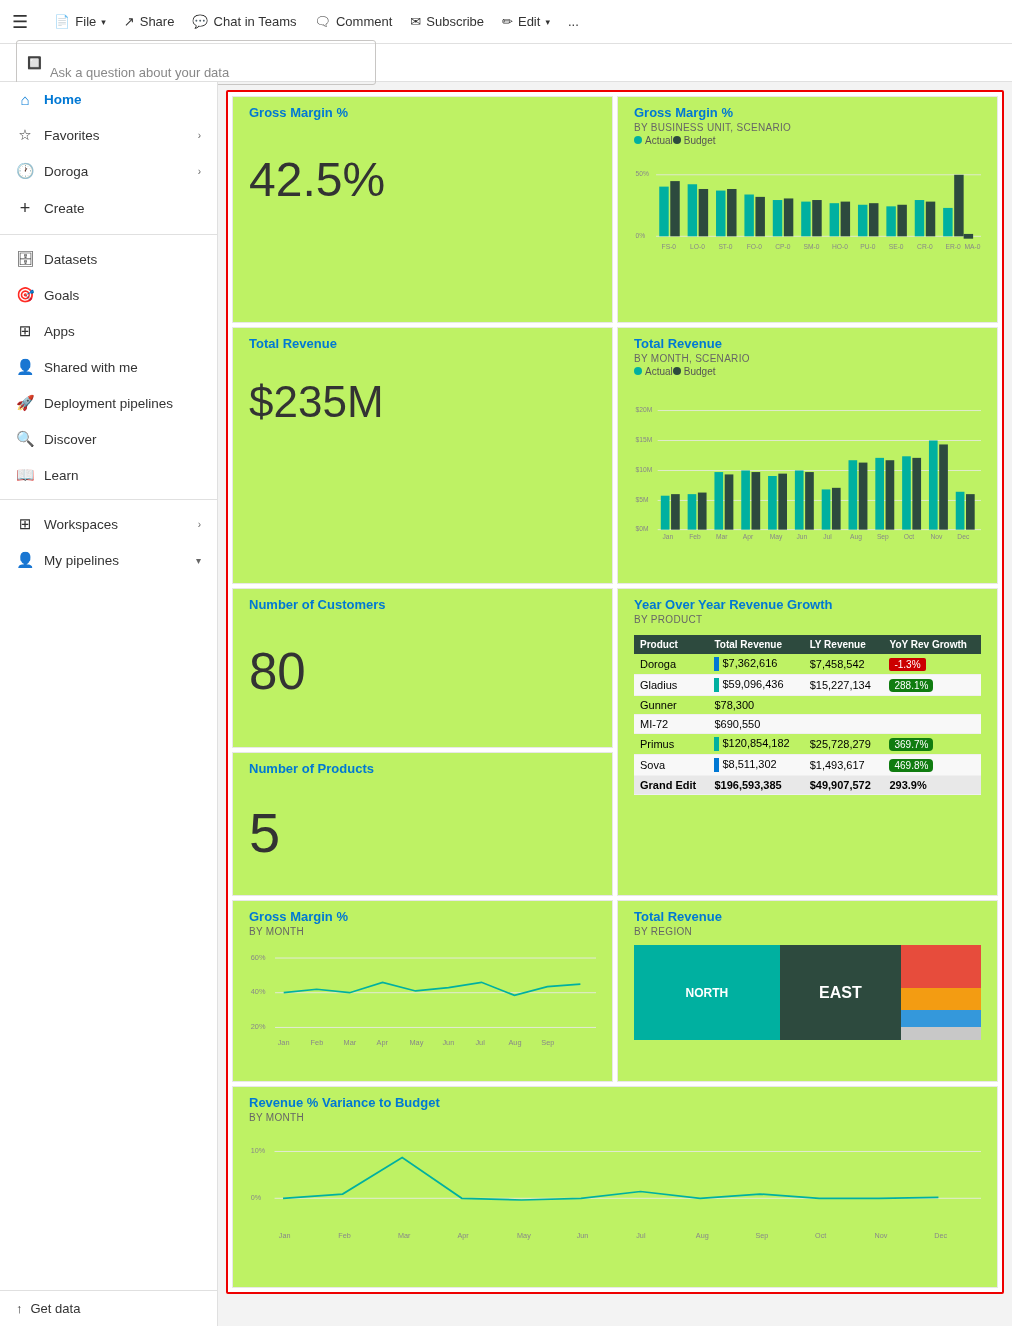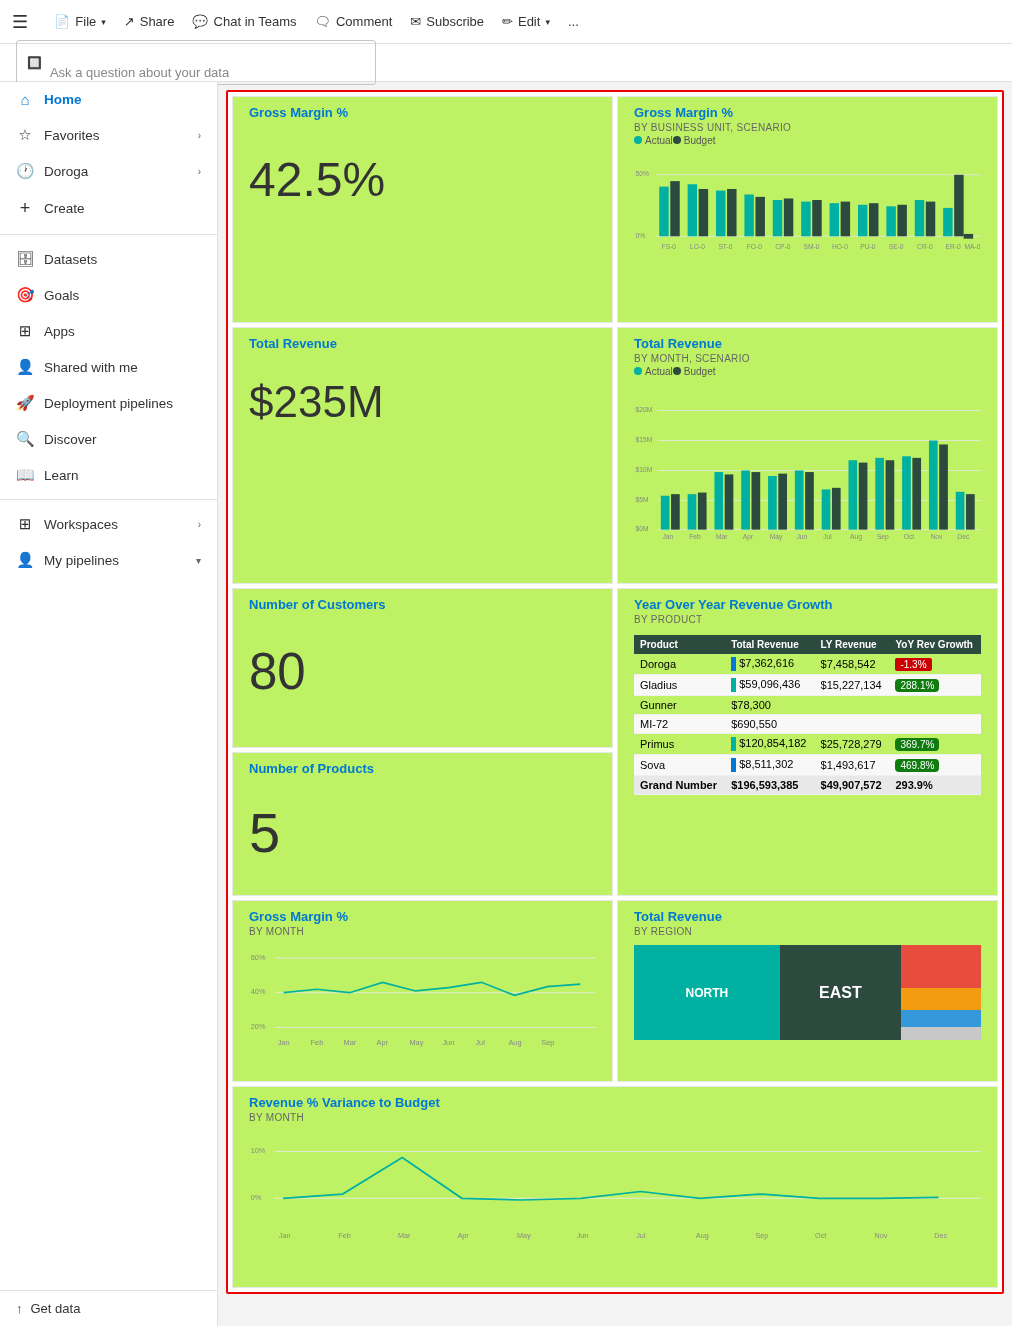--- a/index.html
+++ b/index.html
@@ -366,21 +366,21 @@
                 <td>$25,728,279</td>
                 <td><span class="badge-green">369.7%</span></td>
               </tr>
               <tr>
                 <td>Sova</td>
                 <td><span class="bar-blue-sm"></span>$8,511,302</td>
                 <td>$1,493,617</td>
                 <td><span class="badge-green">469.8%</span></td>
               </tr>
               <tr class="grand-total">
-                <td><strong>Grand Number</strong></td>
+                <td><strong>Grand Edit</strong></td>
                 <td><strong>$196,593,385</strong></td>
                 <td><strong>$49,907,572</strong></td>
                 <td>293.9%</td>
               </tr>
             </tbody>
           </table>
         </div>
 
         <div class="card" style="min-height:140px;">
           <div class="card-title">Number of Products</div>

